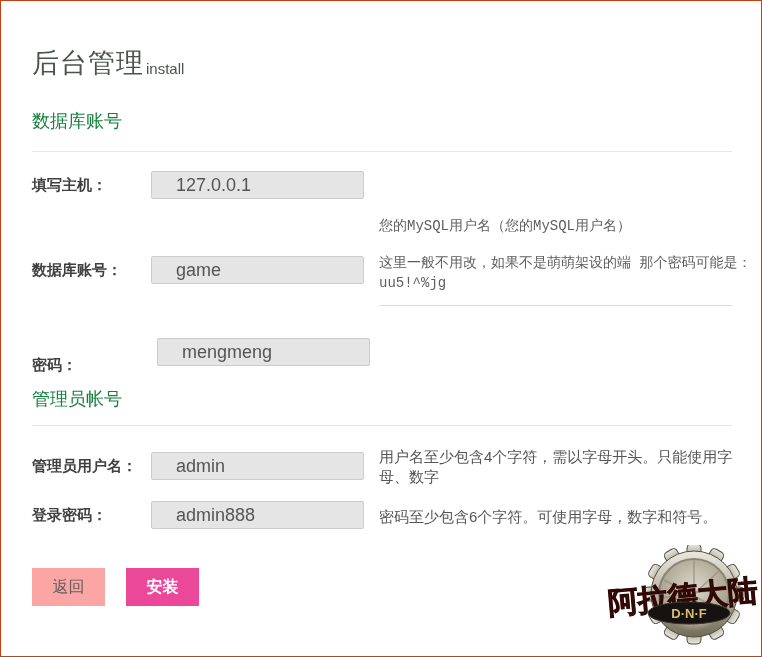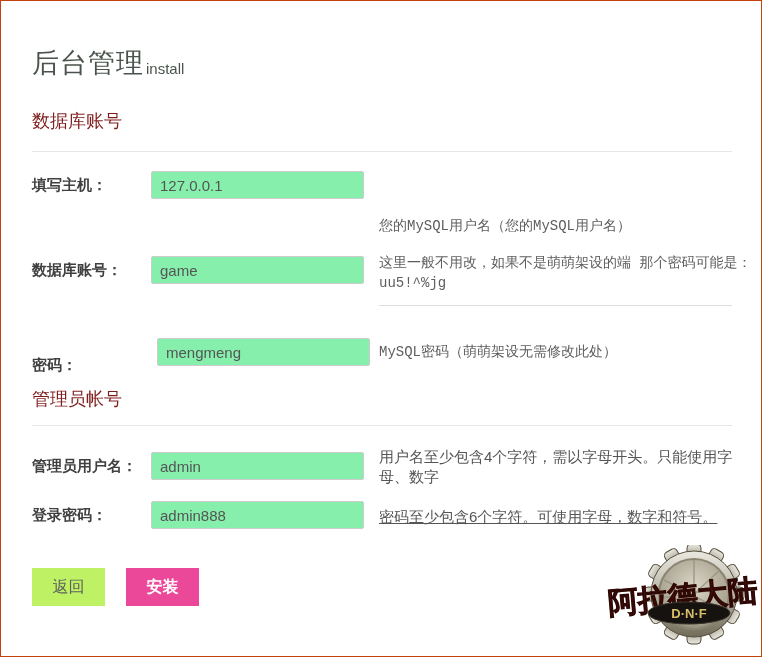--- a/index.html
+++ b/index.html
@@ -6,50 +6,50 @@
   .page{
     position:relative;width:760px;height:655px;margin:0;
     border:1px solid #c2410c;background:#fff;overflow:hidden;
     font-family:"Liberation Sans", sans-serif;
   }
   
   .title{position:absolute;left:31px;top:44px;white-space:nowrap;}
   .title-zh{font-size:27px;color:#4a544c;letter-spacing:1px;}
   .title-sub{font-size:15px;color:#4a544c;margin-left:2px;position:relative;top:2px;}
   
-  .section-heading{position:absolute;left:31px;font-size:18px;color:#7f1d1d;}
+  .section-heading{position:absolute;left:31px;font-size:18px;color:#15803d;}
   .divider{position:absolute;left:31px;width:700px;height:0;border-top:1px solid #e7e7e7;}
   .hint-divider{position:absolute;left:378px;width:353px;height:0;border-top:1px solid #dcdcdc;}
   
   .field-label{
     position:absolute;left:31px;height:28px;line-height:28px;
     font-size:15px;font-weight:bold;color:#404040;white-space:nowrap;
   }
   .text-input{
     position:absolute;left:150px;width:213px;height:28px;box-sizing:border-box;
-    border:1px solid #ccc;border-radius:2px;padding:0 8px;
-    font-family:"Liberation Sans", sans-serif;font-size:15px;color:#555;background:#86efac;outline:none;
+    border:1px solid #ccc;border-radius:2px;padding:0 24px;
+    font-family:"Liberation Sans", sans-serif;font-size:18px;color:#555;background:#e5e5e5;outline:none;
   }
   .hint{
     position:absolute;left:378px;width:376px;
     font-family:"Liberation Mono", monospace;
     font-size:14px;line-height:20px;color:#5e5e5e;
   }
   .hint-sans{
     position:absolute;left:378px;width:362px;
     font-family:"Liberation Sans", sans-serif;
     font-size:15px;line-height:20px;color:#555;
   }
   
   .btn{
     position:absolute;top:567px;width:73px;height:38px;line-height:38px;
     text-align:center;font-size:16px;border:none;cursor:pointer;display:block;
     font-family:"Liberation Sans", sans-serif;padding:0;
   }
-  .btn-back{left:31px;background:#bef264;color:#5f5f5f;}
+  .btn-back{left:31px;background:#fca5a5;color:#5f5f5f;}
   .btn-install{left:125px;background:#ec4899;color:#fff;font-weight:bold;}
   
   .logo{position:absolute;left:604px;top:544px;width:156px;height:100px;}
 </style>
 </head>
 <body>
 
 <div class="page">
 
   <div class="title">
@@ -65,32 +65,31 @@
   <div class="hint" style="top:215px;">您的MySQL用户名（您的MySQL用户名）</div>
 
   <div class="field-label" style="top:255px;text-align:right;">数据库账号：</div>
   <input class="text-input" style="top: 255px;" type="text" value="game">
   <div class="hint" style="top:252px;">这里一般不用改，如果不是萌萌架设的端 那个密码可能是：uu5!^%jg</div>
 
   <div class="hint-divider" style="top:304px;"></div>
 
   <div class="field-label" style="top:350px;">密码：</div>
   <input class="text-input" style="top: 337px; margin-left: 6px;" type="text" value="mengmeng">
-  <div class="hint" style="top:341px;">MySQL密码（萌萌架设无需修改此处）</div>
 
   <div class="section-heading" style="top:386px;">管理员帐号</div>
   <div class="divider" style="top:424px;"></div>
 
   <div class="field-label" style="top:451px;">管理员用户名：</div>
   <input class="text-input" style="top: 451px;" type="text" value="admin">
   <div class="hint-sans" style="top:446px;">用户名至少包含4个字符，需以字母开头。只能使用字母、数字</div>
 
   <div class="field-label" style="top:500px;">登录密码：</div>
   <input class="text-input" style="top: 500px;" type="text" value="admin888">
-  <div class="hint-sans" style="top:506px;text-decoration:underline;">密码至少包含6个字符。可使用字母，数字和符号。</div>
+  <div class="hint-sans" style="top:506px;">密码至少包含6个字符。可使用字母，数字和符号。</div>
 
   <button class="btn btn-back">返回</button>
   <button class="btn btn-install">安装</button>
 
   <svg class="logo" viewBox="0 0 156 100">
     <defs>
       <linearGradient id="metal" x1="0" y1="0" x2="0" y2="1">
         <stop offset="0" stop-color="#eae8e0"></stop>
         <stop offset="0.5" stop-color="#b7b3a5"></stop>
         <stop offset="1" stop-color="#716b58"></stop>

